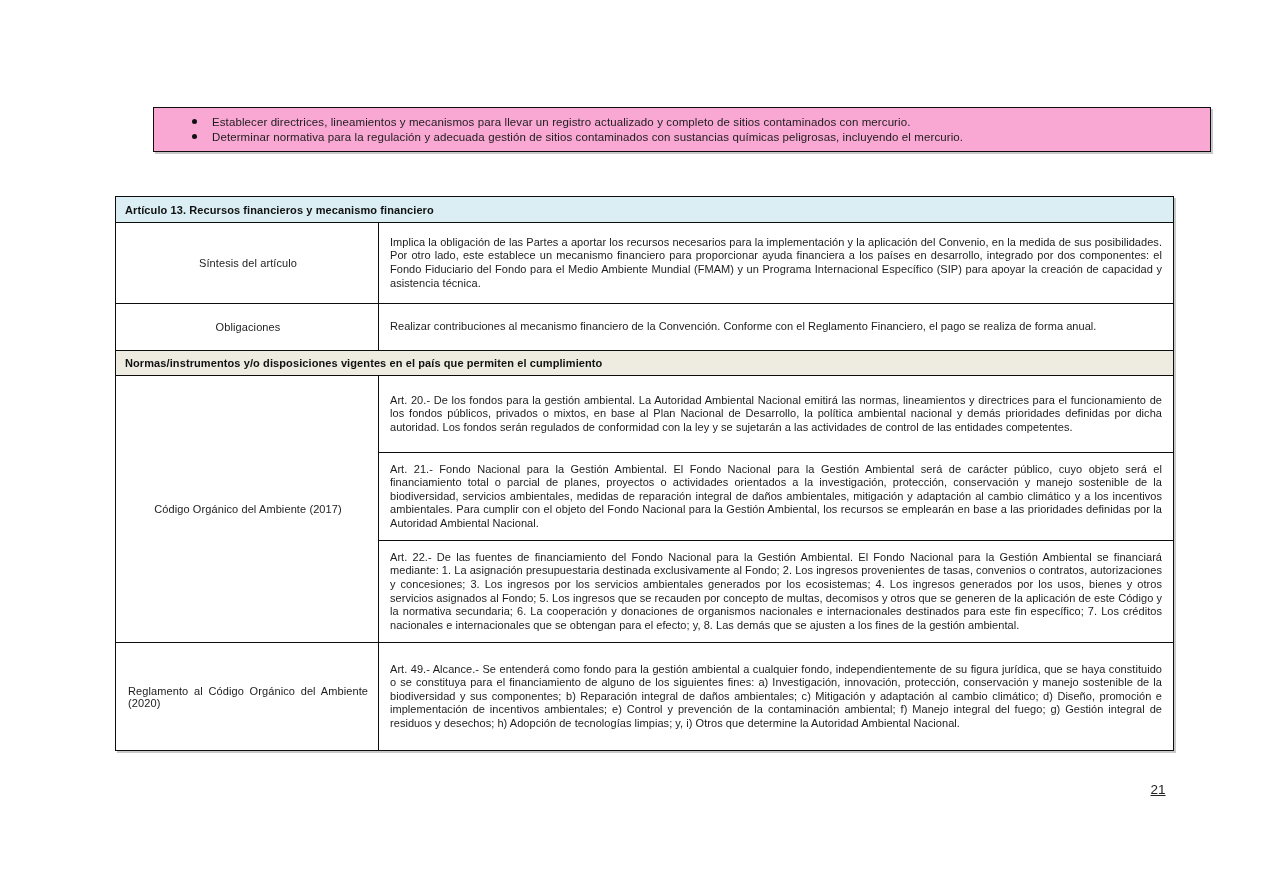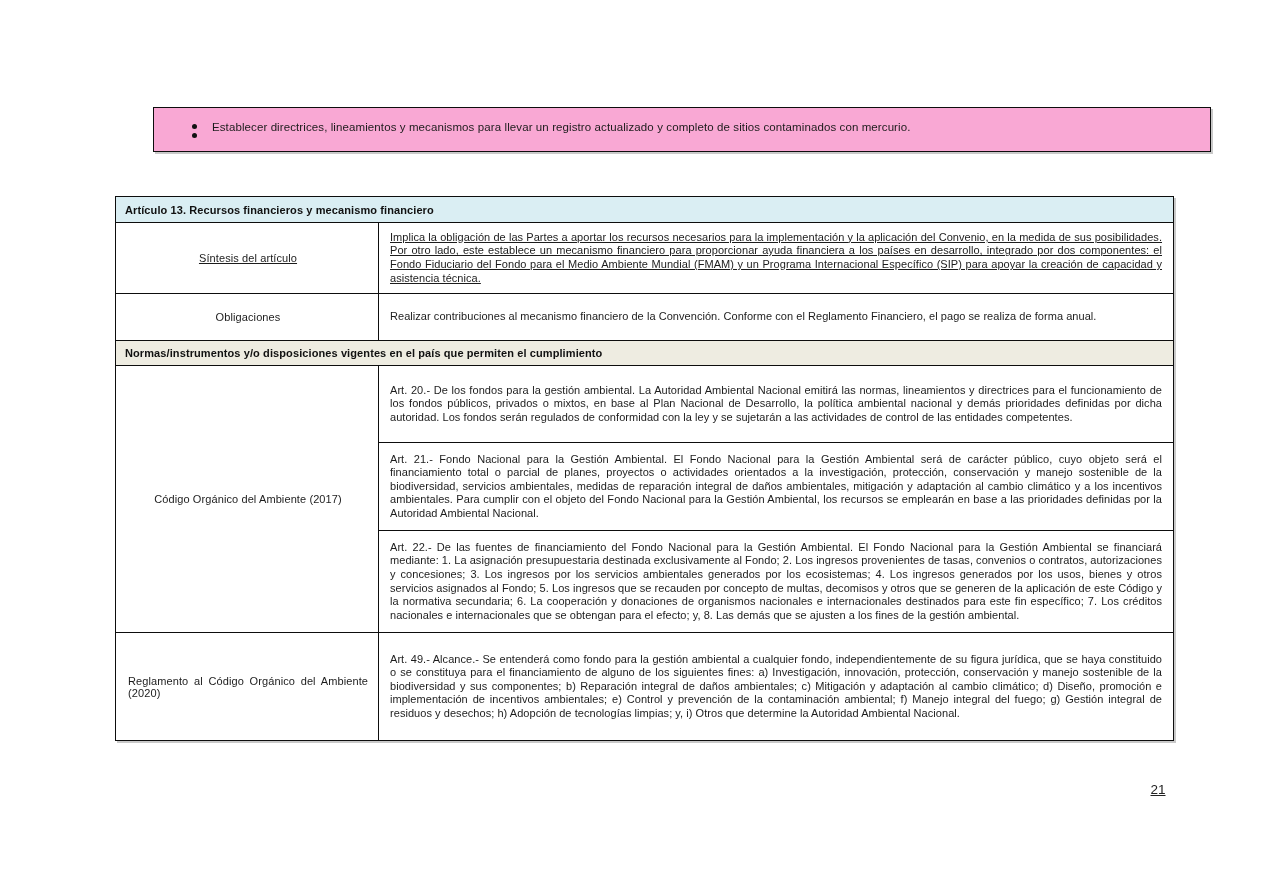--- a/index.html
+++ b/index.html
@@ -74,21 +74,21 @@
     text-align:center;
     letter-spacing:.1px;
   }
   td.label-cell.justify{text-align:justify;}
   td.text-cell{
     padding:6px 11px;
     text-align:justify;
     line-height:13.6px;
     letter-spacing:.05px;
   }
-  tr.h-sint  td{height:71px;text-decoration:underline;}
+  tr.h-sint  td{height:81px;}
   tr.h-obl   td{height:47px;}
   tr.h-a20   td{height:77px;}
   tr.h-a21   td{height:88px;}
   tr.h-a22   td{height:102px;}
   tr.h-a49   td{height:108px;}
 
   
   .page-number{
     position:absolute;
     left:1140px; top:782px;
@@ -103,20 +103,21 @@
 <body>
 
 <div class="intro-box">
   <ul>
     <li>
       <span class="dot"></span>
       <span>Establecer directrices, lineamientos y mecanismos para llevar un registro actualizado y completo de sitios contaminados con mercurio.</span>
     </li>
     <li>
       <span class="dot"></span>
+      <span>Determinar normativa para la regulación y adecuada gestión de sitios contaminados con sustancias químicas peligrosas, incluyendo el mercurio.</span>
     </li>
   </ul>
 </div>
 
 <table class="doc-table">
   <colgroup>
     <col style="width:263px">
     <col style="width:795px">
   </colgroup>
   <tbody>

